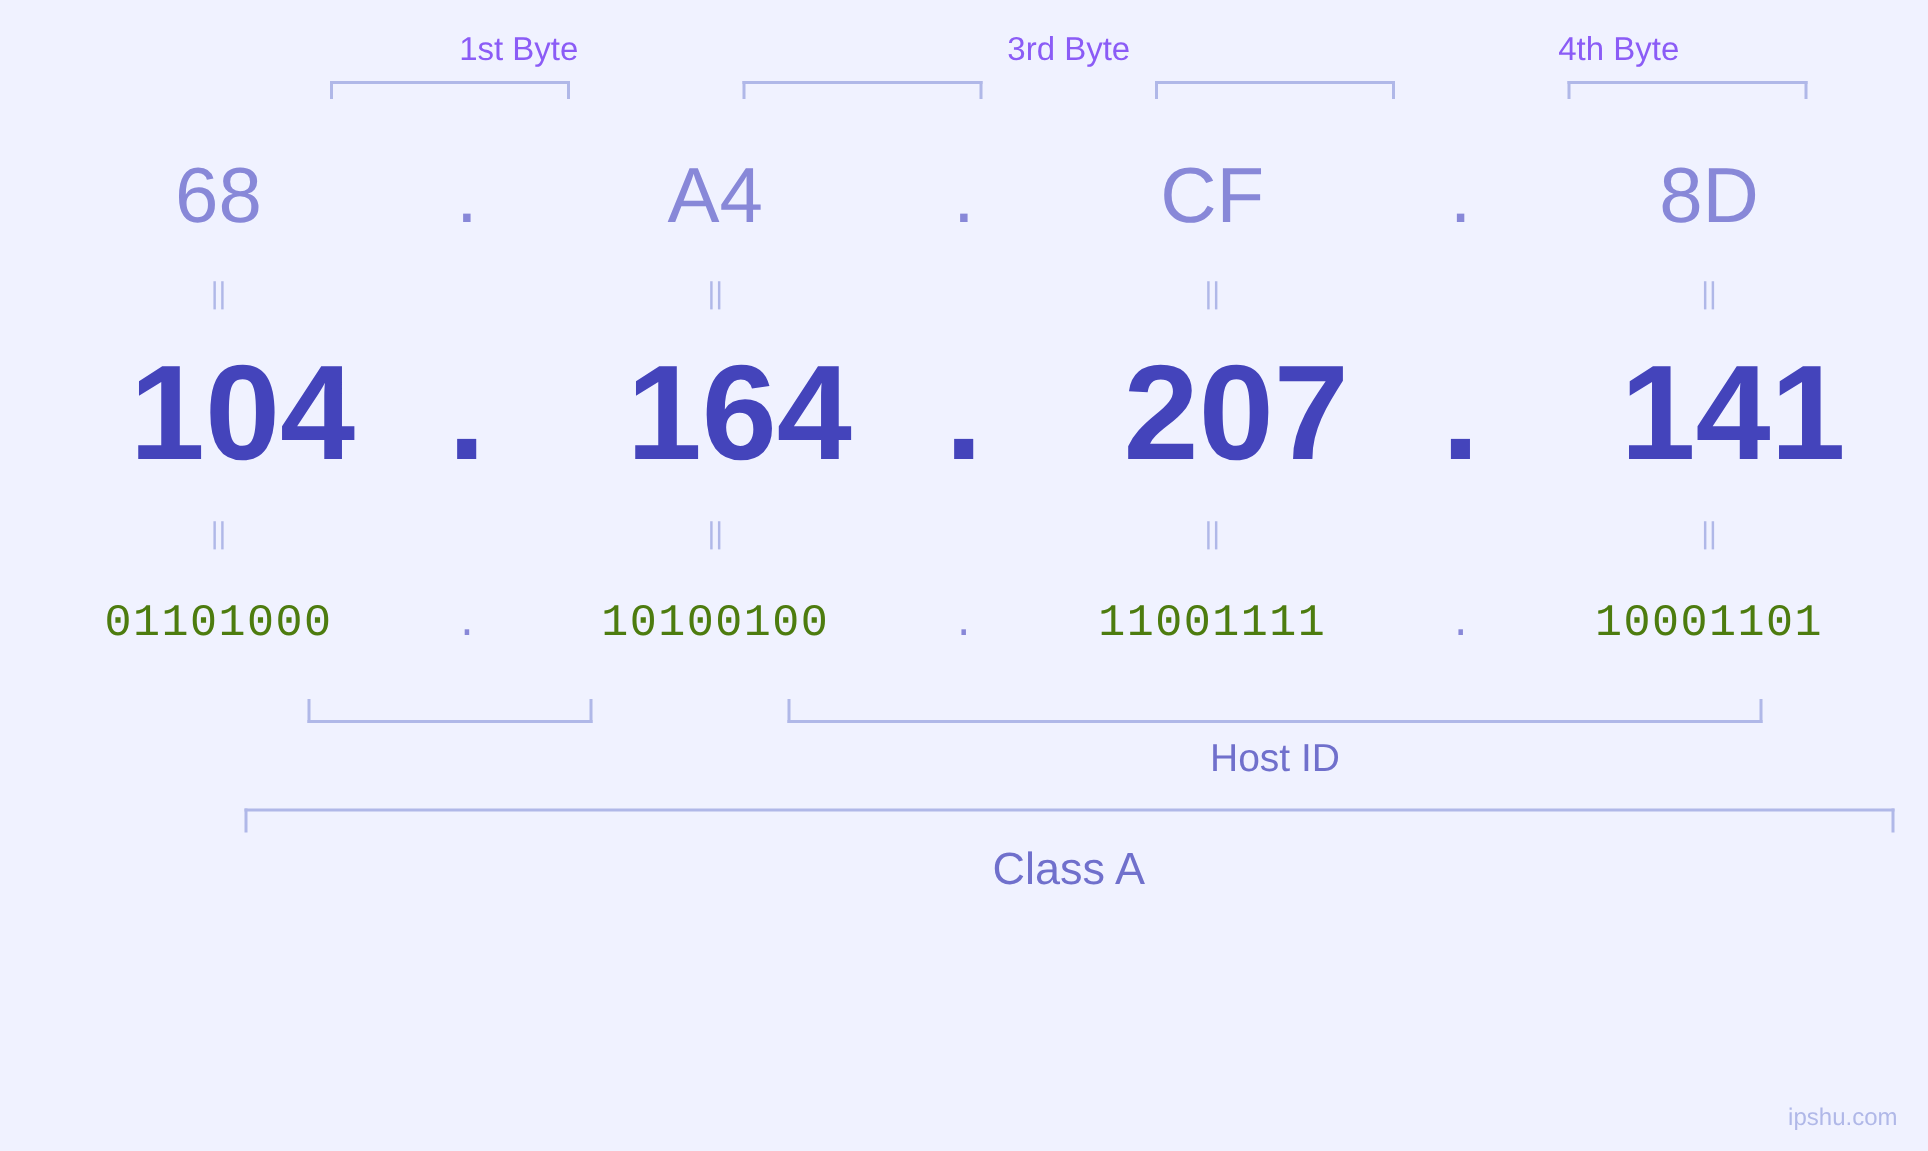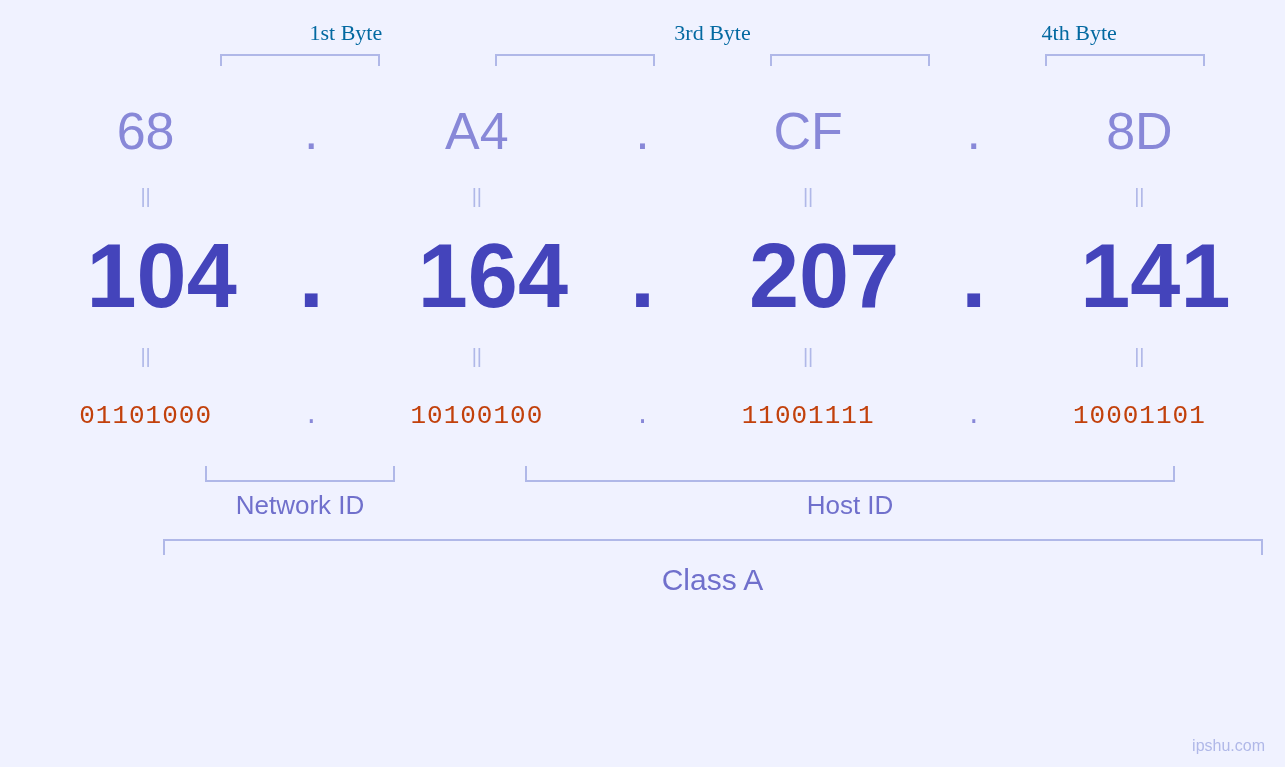--- a/index.html
+++ b/index.html
@@ -18,23 +18,23 @@
       display: flex;
       flex-direction: column;
       align-items: center;
       justify-content: flex-start;
       padding-top: 20px;
       position: relative;
     }
     .byte-header {
       flex: 1;
       text-align: center;
-      color: #0369a1;
+      color: #8b5cf6;
       font-size: 22px;
-      font-family: Liberation Serif, serif;
+      font-family: Liberation Sans, sans-serif;
     }
     .bracket-top {
       width: 160px;
       height: 12px;
       border-top: 2px solid #b0b8e8;
       border-left: 2px solid #b0b8e8;
       border-right: 2px solid #b0b8e8;
     }
 
     .badge {
@@ -113,22 +113,22 @@
     }
     .dec-dot {
       font-size: 90px;
       color: #4444bb;
       font-family: Arial, sans-serif;
       font-weight: bold;
     }
 
     
     .bin-value {
-      font-size: 26px;
-      color: #c2410c;
+      font-size: 30px;
+      color: #4d7c0f;
       font-family: 'Courier New', monospace;
       letter-spacing: 1px;
     }
     .bin-dot {
       font-size: 26px;
       color: #8888d8;
     }
 
     .section-label {
       color: #7070cc;
@@ -322,21 +322,20 @@
         </div>
       </div>
 
     </div>
   </div>
 
   <div style="display:flex; width:1100px; margin-left:140px; margin-top:10px; align-items:flex-start;">
 
     <div style="display:flex; flex-direction:column; align-items:center; width:275px;">
       <div style="width:190px; height:16px; border-bottom:2px solid #b0b8e8; border-left:2px solid #b0b8e8; border-right:2px solid #b0b8e8; margin-bottom:8px;"></div>
-      <span class="section-label">Network ID</span>
     </div>
 
     <div style="display:flex; flex-direction:column; align-items:center; flex:1;">
       <div style="width:650px; height:16px; border-bottom:2px solid #b0b8e8; border-left:2px solid #b0b8e8; border-right:2px solid #b0b8e8; margin-bottom:8px;"></div>
       <span class="section-label">Host ID</span>
     </div>
 
   </div>
 
   <div style="width:1100px; margin-left:140px; margin-top:18px; display:flex; flex-direction:column; align-items:center;">

